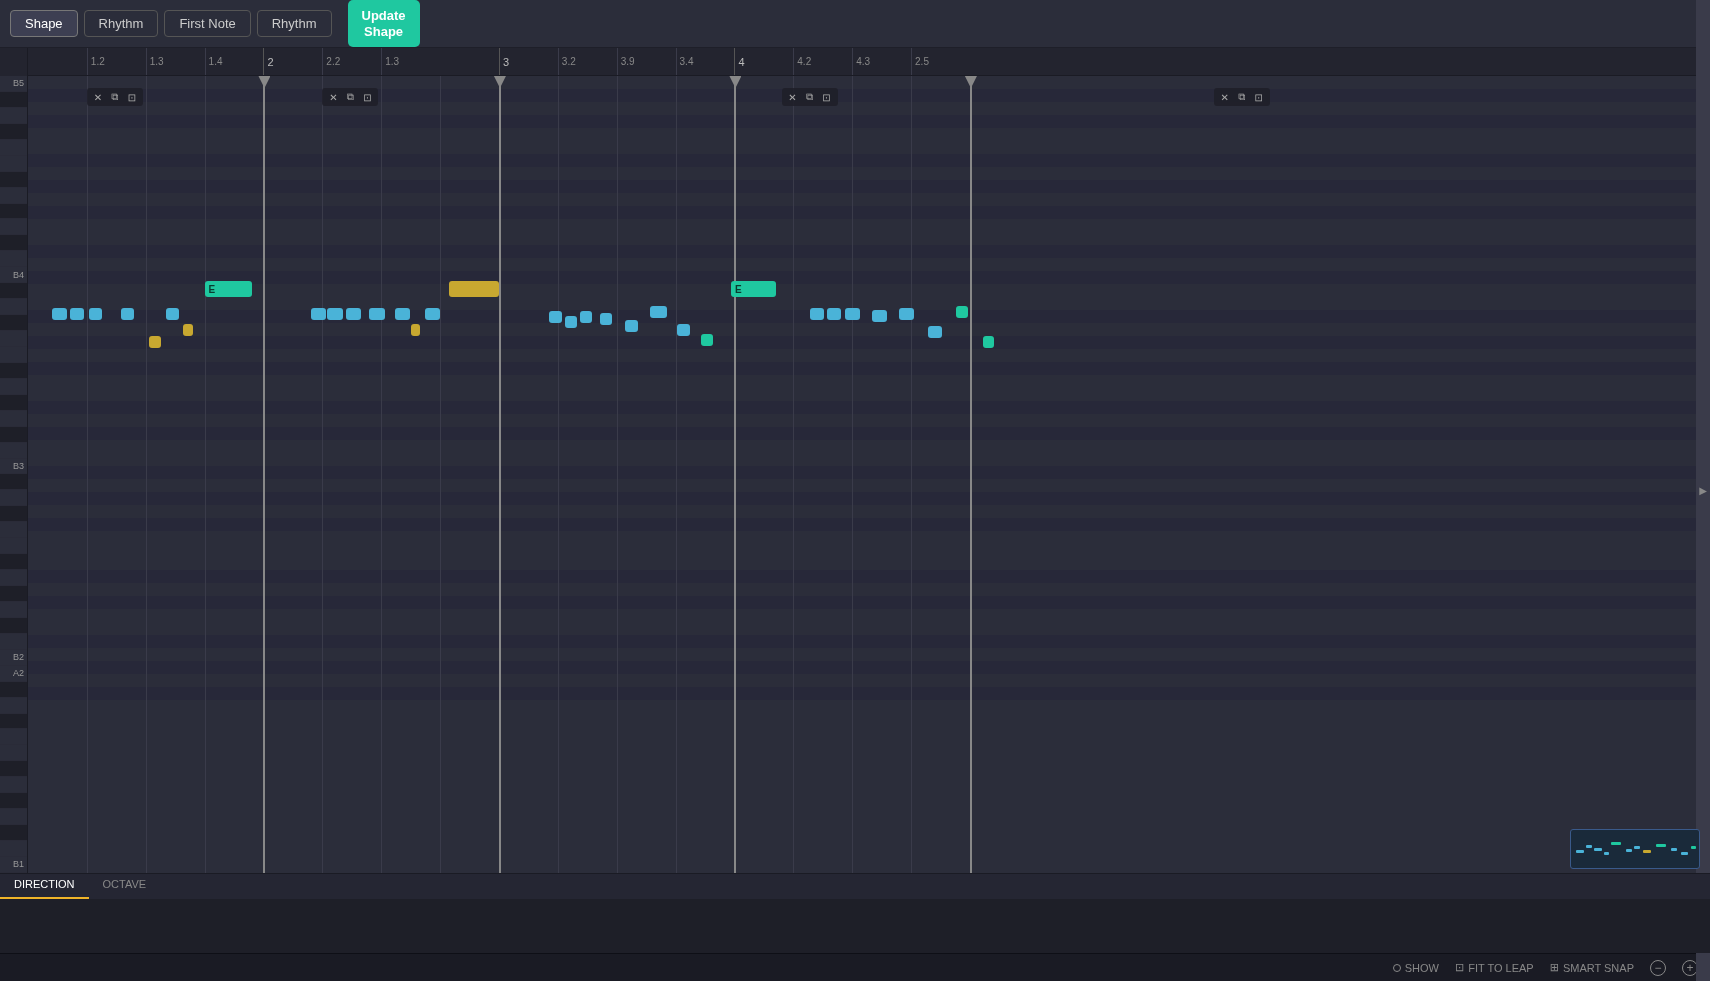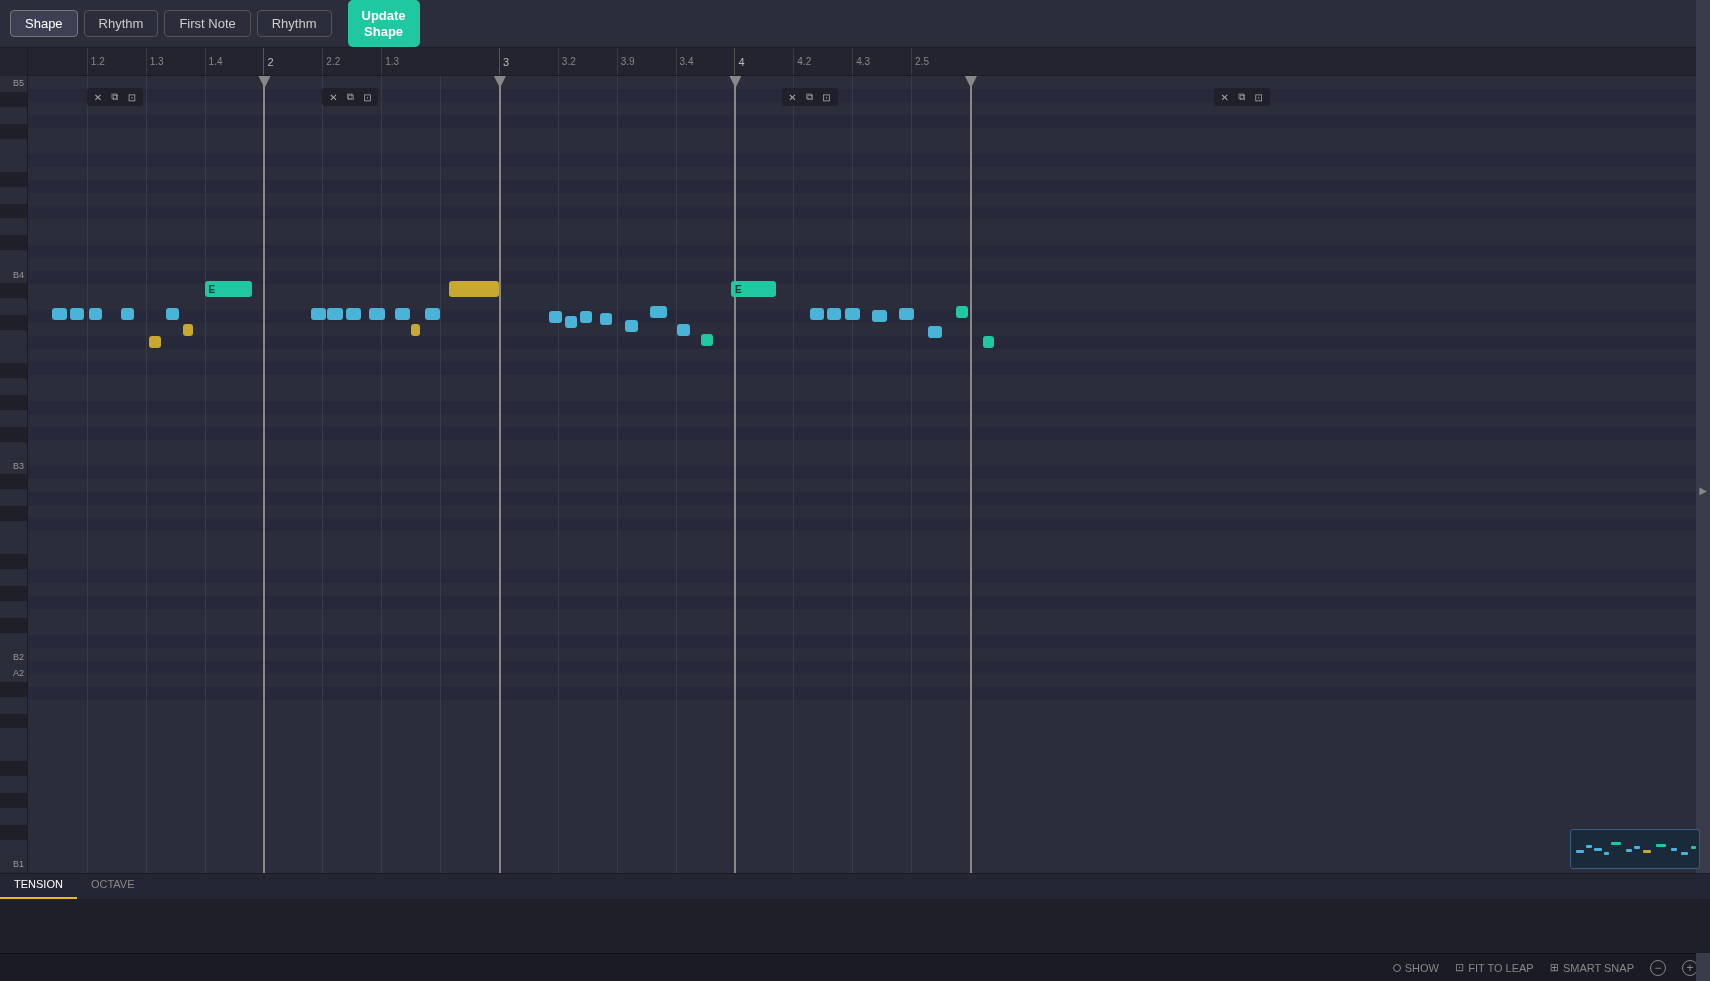--- a/index.html
+++ b/index.html
@@ -643,21 +643,21 @@
         <div class="midi-note green" style="left: 56.8%; top: 260px; width: 0.65%; height: 12px;"></div>
       </div>
 
     <div class="scroll-arrow" style="top:0;bottom:0;right:0;">▶</div>
   </div>
 
 </div>
 
 <div id="bottom-bar">
   <div id="velocity-tabs">
-    <div class="velocity-tab active">TENSION</div>
+    <div class="velocity-tab active">DIRECTION</div>
     <div class="velocity-tab">OCTAVE</div>
   </div>
   <div style="flex:1;background:#1e1f28;position:relative;">
 
     <div class="mini-preview">
       <div class="mini-preview-notes">
         <svg width="100%" height="100%">
           <rect x="5" y="20" width="8" height="3" fill="#4ab3d8" rx="1"></rect>
           <rect x="15" y="15" width="6" height="3" fill="#4ab3d8" rx="1"></rect>
           <rect x="23" y="18" width="8" height="3" fill="#4ab3d8" rx="1"></rect>

